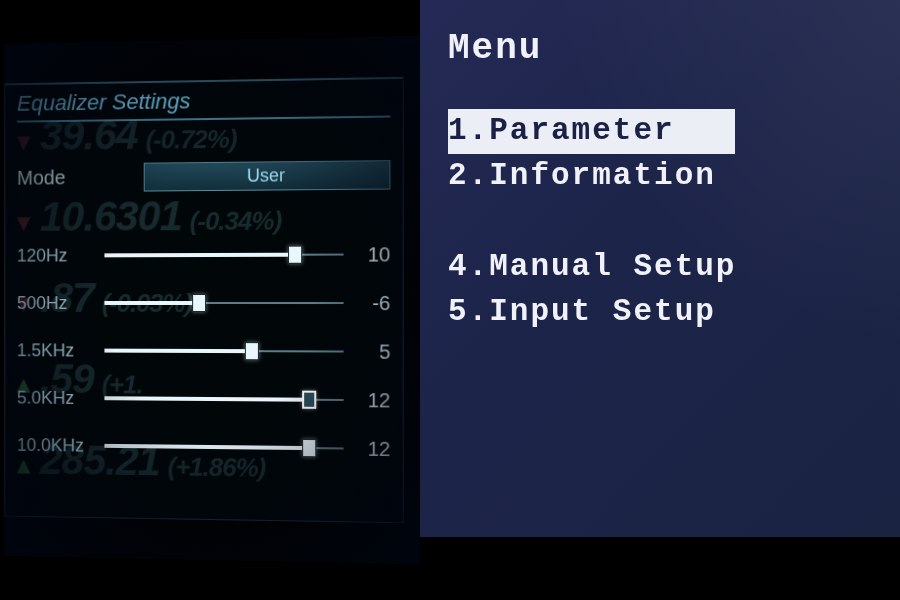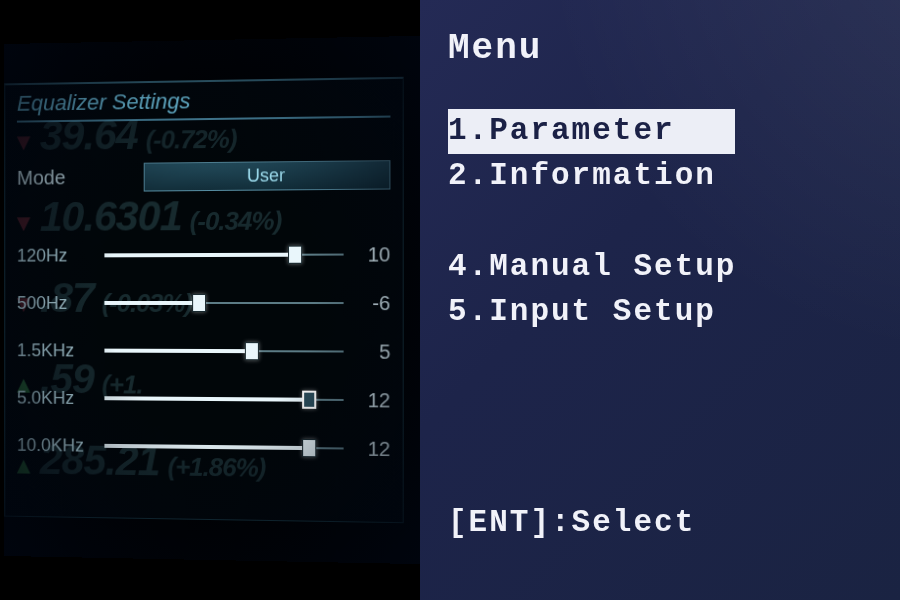--- a/index.html
+++ b/index.html
@@ -161,21 +161,21 @@
   .vignette {
     position: absolute;
     inset: 0;
     pointer-events: none;
     background: radial-gradient(ellipse at center, rgba(0,0,0,0) 35%, rgba(0,5,15,0.9) 100%);
   }
 
   
   .right {
     flex: 1;
-    height: 600px;
+    height: 537px;
     background: linear-gradient(135deg, #242a55 0%, #1d244a 40%, #1a2342 100%);
     position: relative;
     font-family: "Courier New", monospace;
     font-weight: bold;
     color: #f1f2f9;
     padding: 28px 20px 20px 28px;
     letter-spacing: 2px;
     overflow: hidden;
   }
   .right .glare {
@@ -302,14 +302,13 @@
     </div>
 
     <div class="vignette"></div>
   </div>
 </div>
 
 <div class="right">
   <div class="glare"></div>
   <div class="menu-heading">Menu</div>
   <ul class="menu-items"><li class="menu-item selected">1.Parameter</li><li class="menu-item">2.Information</li><div class="menu-gap"></div><li class="menu-item">4.Manual Setup</li><li class="menu-item">5.Input Setup</li></ul>
-  <div class="hint">[ENT]:Select</div>
 </div>
 
 </body></html>

